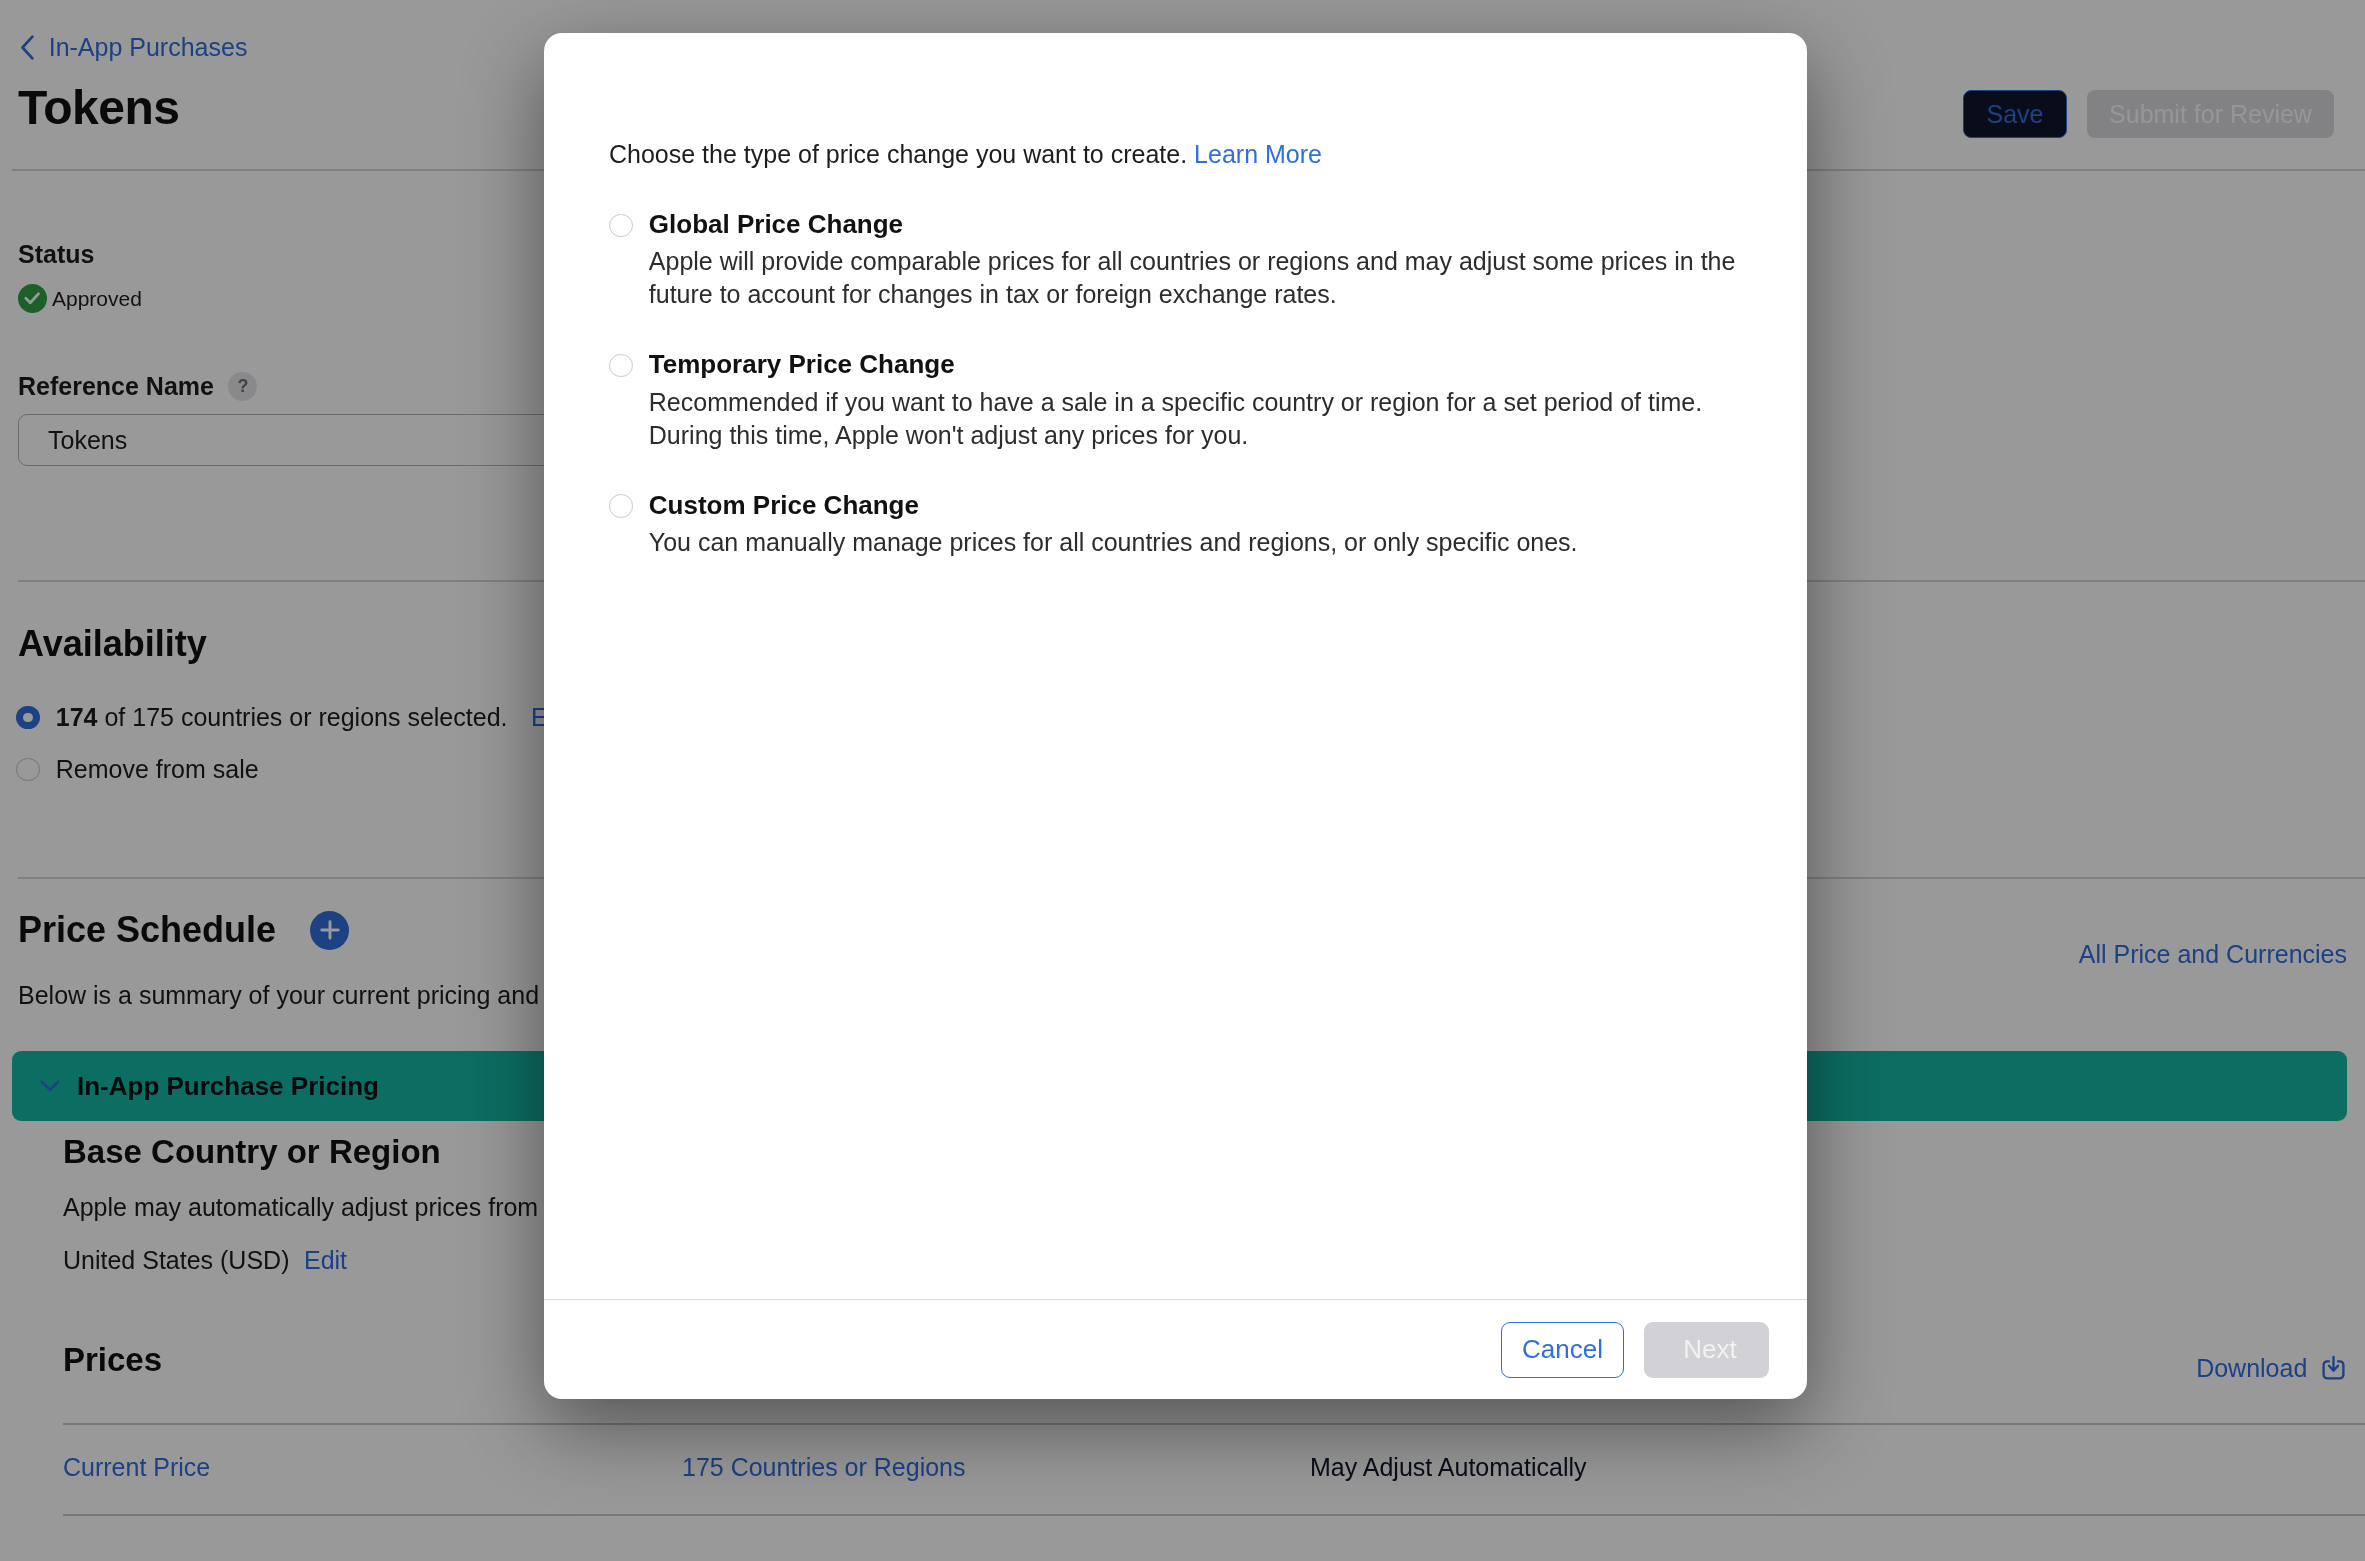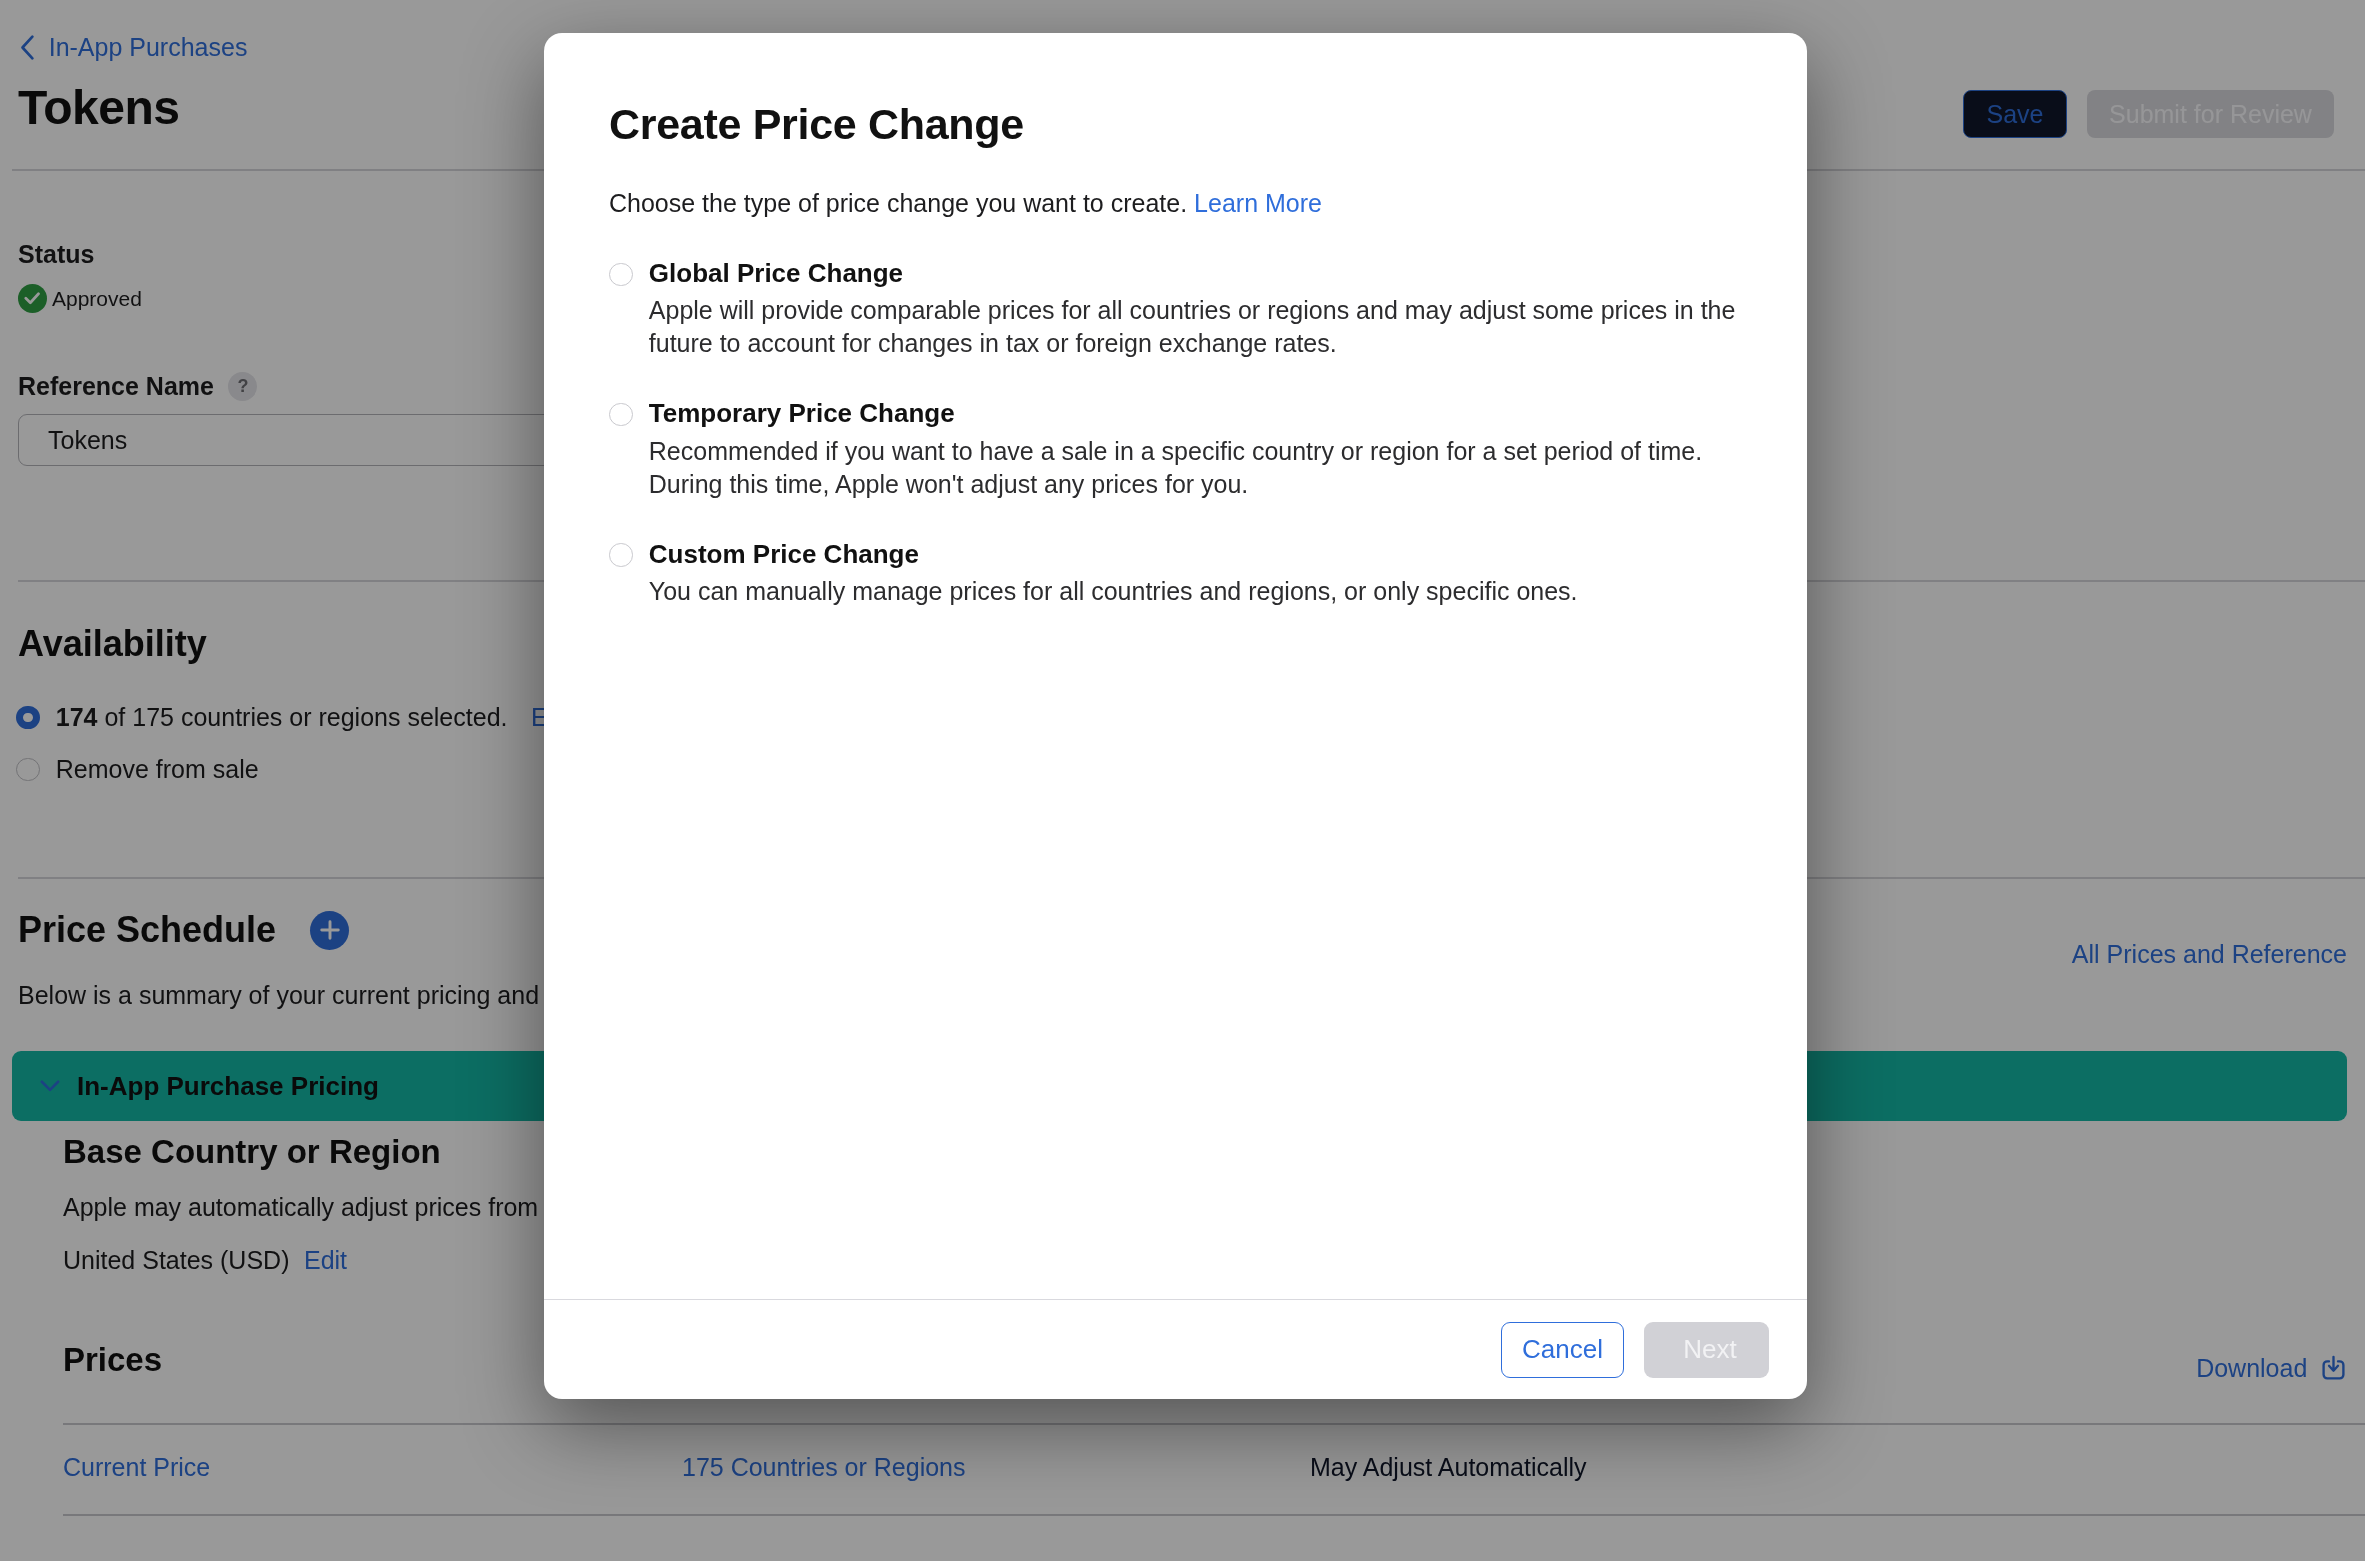--- a/index.html
+++ b/index.html
@@ -141,21 +141,21 @@
   <div class="abs divider d3"></div>
 
   <div class="abs ps-head">
     <h2>Price Schedule</h2>
     <span class="plus">
       <svg width="22" height="22" viewBox="0 0 24 24">
           <path d="M12 3v18M3 12h18" stroke="#fff" stroke-width="3.2" stroke-linecap="round"></path>
         </svg>
     </span>
   </div>
-  <a class="abs link ps-link">All Prices and Reference</a>
+  <a class="abs link ps-link">All Price and Currencies</a>
   <div class="abs ps-desc">Below is a summary of your current pricing and a</div>
 
   <div class="abs band">
     <svg width="22" height="13.6" viewBox="0 0 24 15">
         <polyline points="3,3 12,12 21,3" fill="none" stroke="#2f6edb" stroke-width="3" stroke-linecap="round" stroke-linejoin="round"></polyline>
       </svg>
     <span>In-App Purchase Pricing</span>
   </div>
 
   <h3 class="abs base-h">Base Country or Region</h3>
@@ -178,21 +178,20 @@
   <a class="abs th c1 link">Current Price</a>
   <a class="abs th c2 link">175 Countries or Regions</a>
   <div class="abs th c3">May Adjust Automatically</div>
   <div class="abs divider t2"></div>
 
 </div>
 
 <div class="overlay"></div>
 
 <div class="modal">
-  <h1 class="modal-title">Create Price Change</h1>
   <p class="modal-sub">
     <span>Choose the type of price change you want to create.</span>
     <a class="link">Learn More</a>
   </p>
 
   <div class="opts">
     <div class="opt">
       <span class="radio"></span>
       <div>
         <div class="opt-title">Global Price Change</div>

